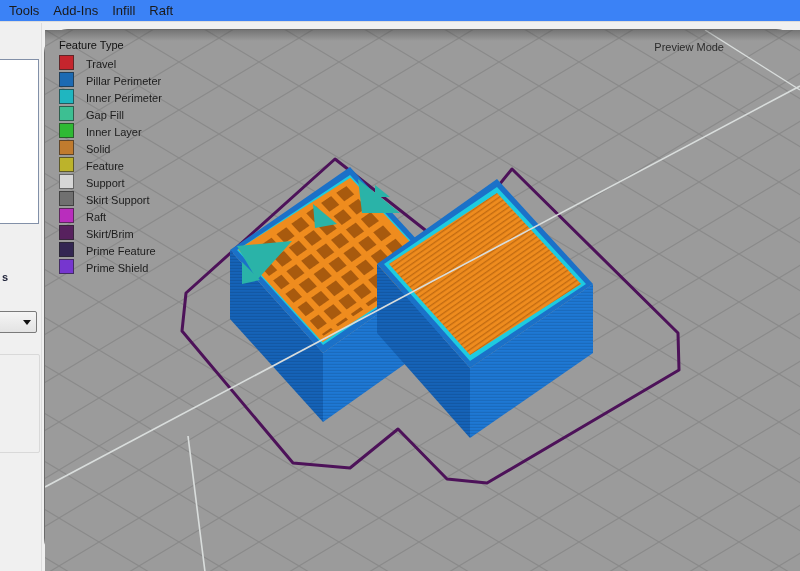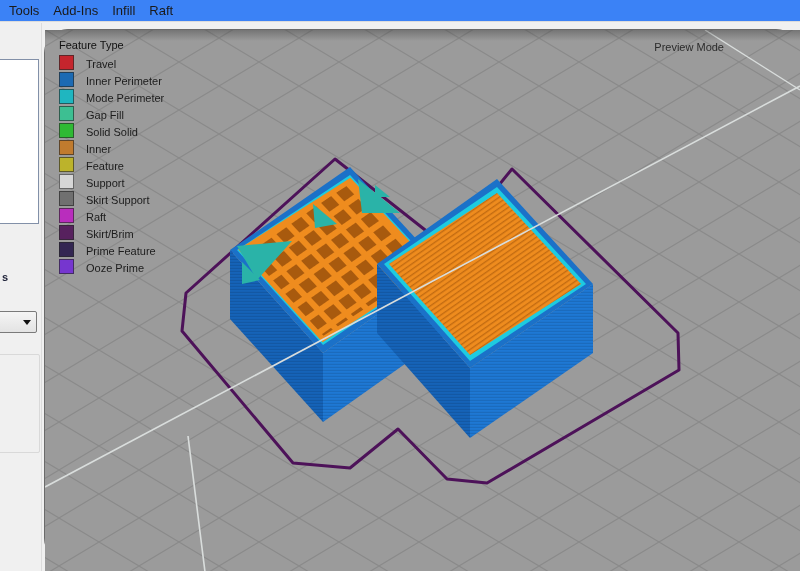--- a/index.html
+++ b/index.html
@@ -170,37 +170,37 @@
 
   <div class="legend">
     <div class="legend-title">Feature Type</div>
 
     <div class="legend-row">
       <span class="swatch" style="background: rgb(197, 37, 45);"></span>
       <span class="legend-label">Travel</span>
     </div>
     <div class="legend-row">
       <span class="swatch" style="background: rgb(28, 106, 179);"></span>
+      <span class="legend-label">Pillar Perimeter</span>
+    </div>
+    <div class="legend-row">
+      <span class="swatch" style="background: rgb(31, 182, 192);"></span>
       <span class="legend-label">Inner Perimeter</span>
-    </div>
-    <div class="legend-row">
-      <span class="swatch" style="background: rgb(31, 182, 192);"></span>
-      <span class="legend-label">Mode Perimeter</span>
     </div>
     <div class="legend-row">
       <span class="swatch" style="background: rgb(61, 191, 146);"></span>
       <span class="legend-label">Gap Fill</span>
     </div>
     <div class="legend-row">
       <span class="swatch" style="background: rgb(46, 186, 52);"></span>
-      <span class="legend-label">Solid Solid</span>
+      <span class="legend-label">Inner Layer</span>
     </div>
     <div class="legend-row">
       <span class="swatch" style="background: rgb(192, 123, 46);"></span>
-      <span class="legend-label">Inner</span>
+      <span class="legend-label">Solid</span>
     </div>
     <div class="legend-row">
       <span class="swatch" style="background: rgb(188, 179, 43);"></span>
       <span class="legend-label">Feature</span>
     </div>
     <div class="legend-row">
       <span class="swatch" style="background: rgb(214, 214, 214);"></span>
       <span class="legend-label">Support</span>
     </div>
     <div class="legend-row">
@@ -214,18 +214,18 @@
     <div class="legend-row">
       <span class="swatch" style="background: rgb(87, 33, 94);"></span>
       <span class="legend-label">Skirt/Brim</span>
     </div>
     <div class="legend-row">
       <span class="swatch" style="background: rgb(51, 38, 82);"></span>
       <span class="legend-label">Prime Feature</span>
     </div>
     <div class="legend-row">
       <span class="swatch" style="background: rgb(118, 54, 207);"></span>
-      <span class="legend-label">Ooze Prime</span>
+      <span class="legend-label">Prime Shield</span>
     </div>
   </div>
 
   <div class="preview-mode">Preview Mode</div>
 </div>
 
 </body></html>

